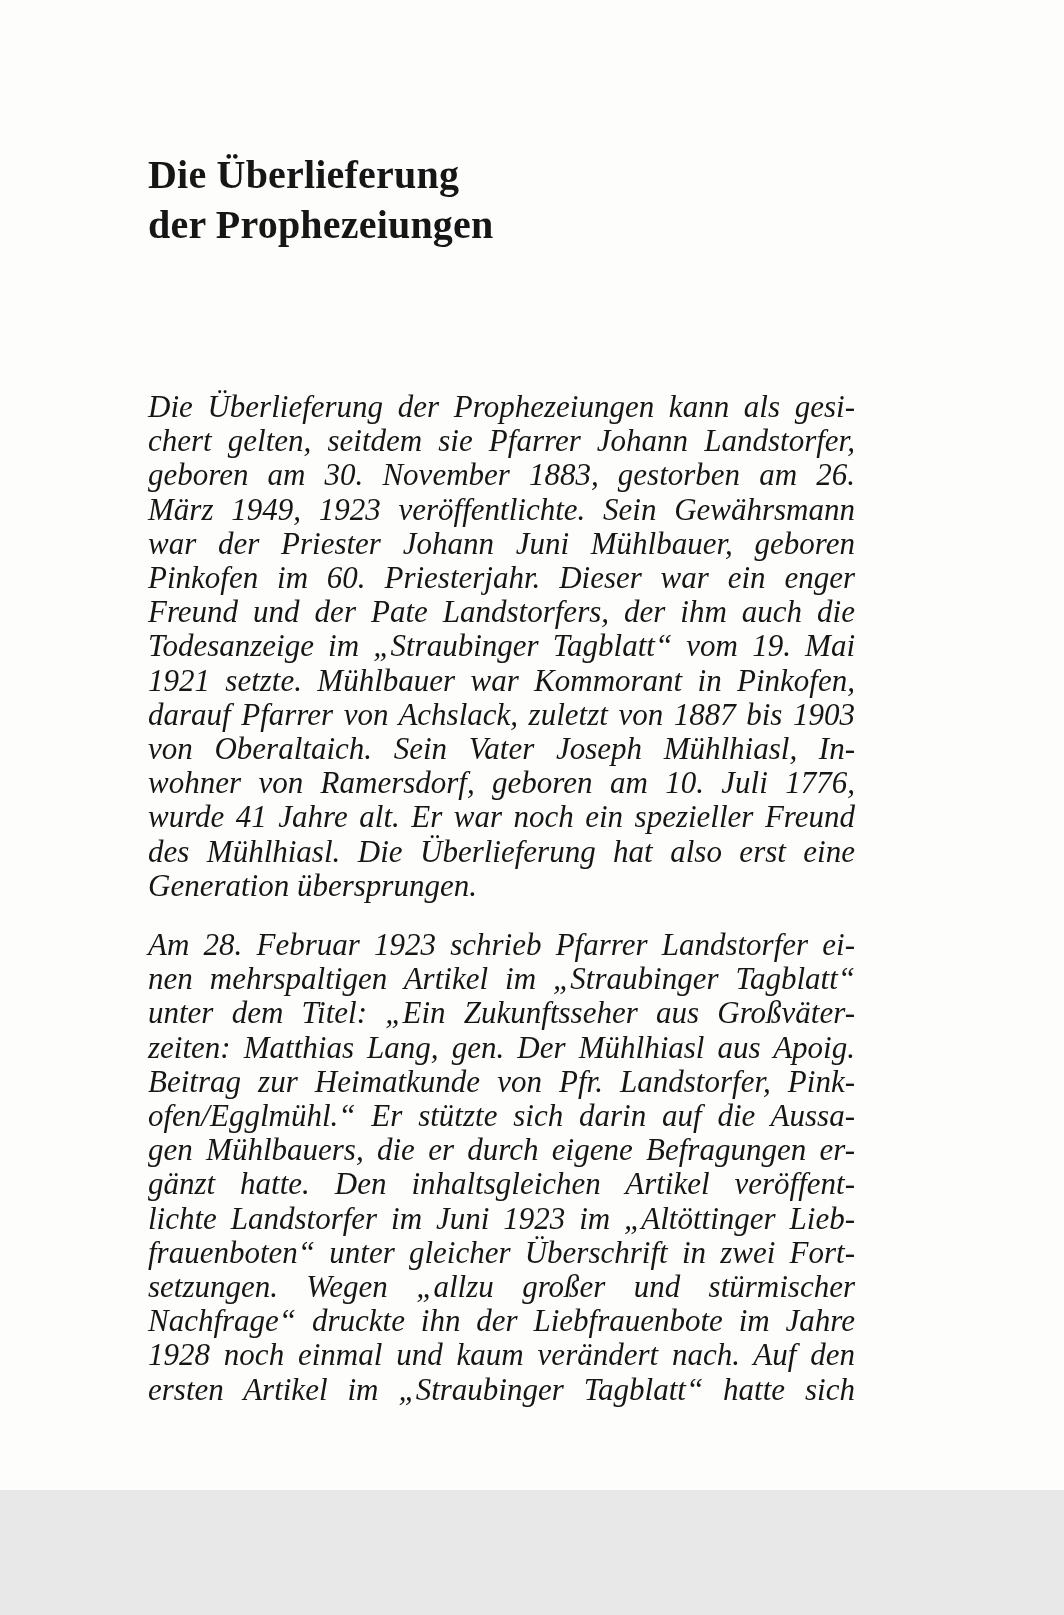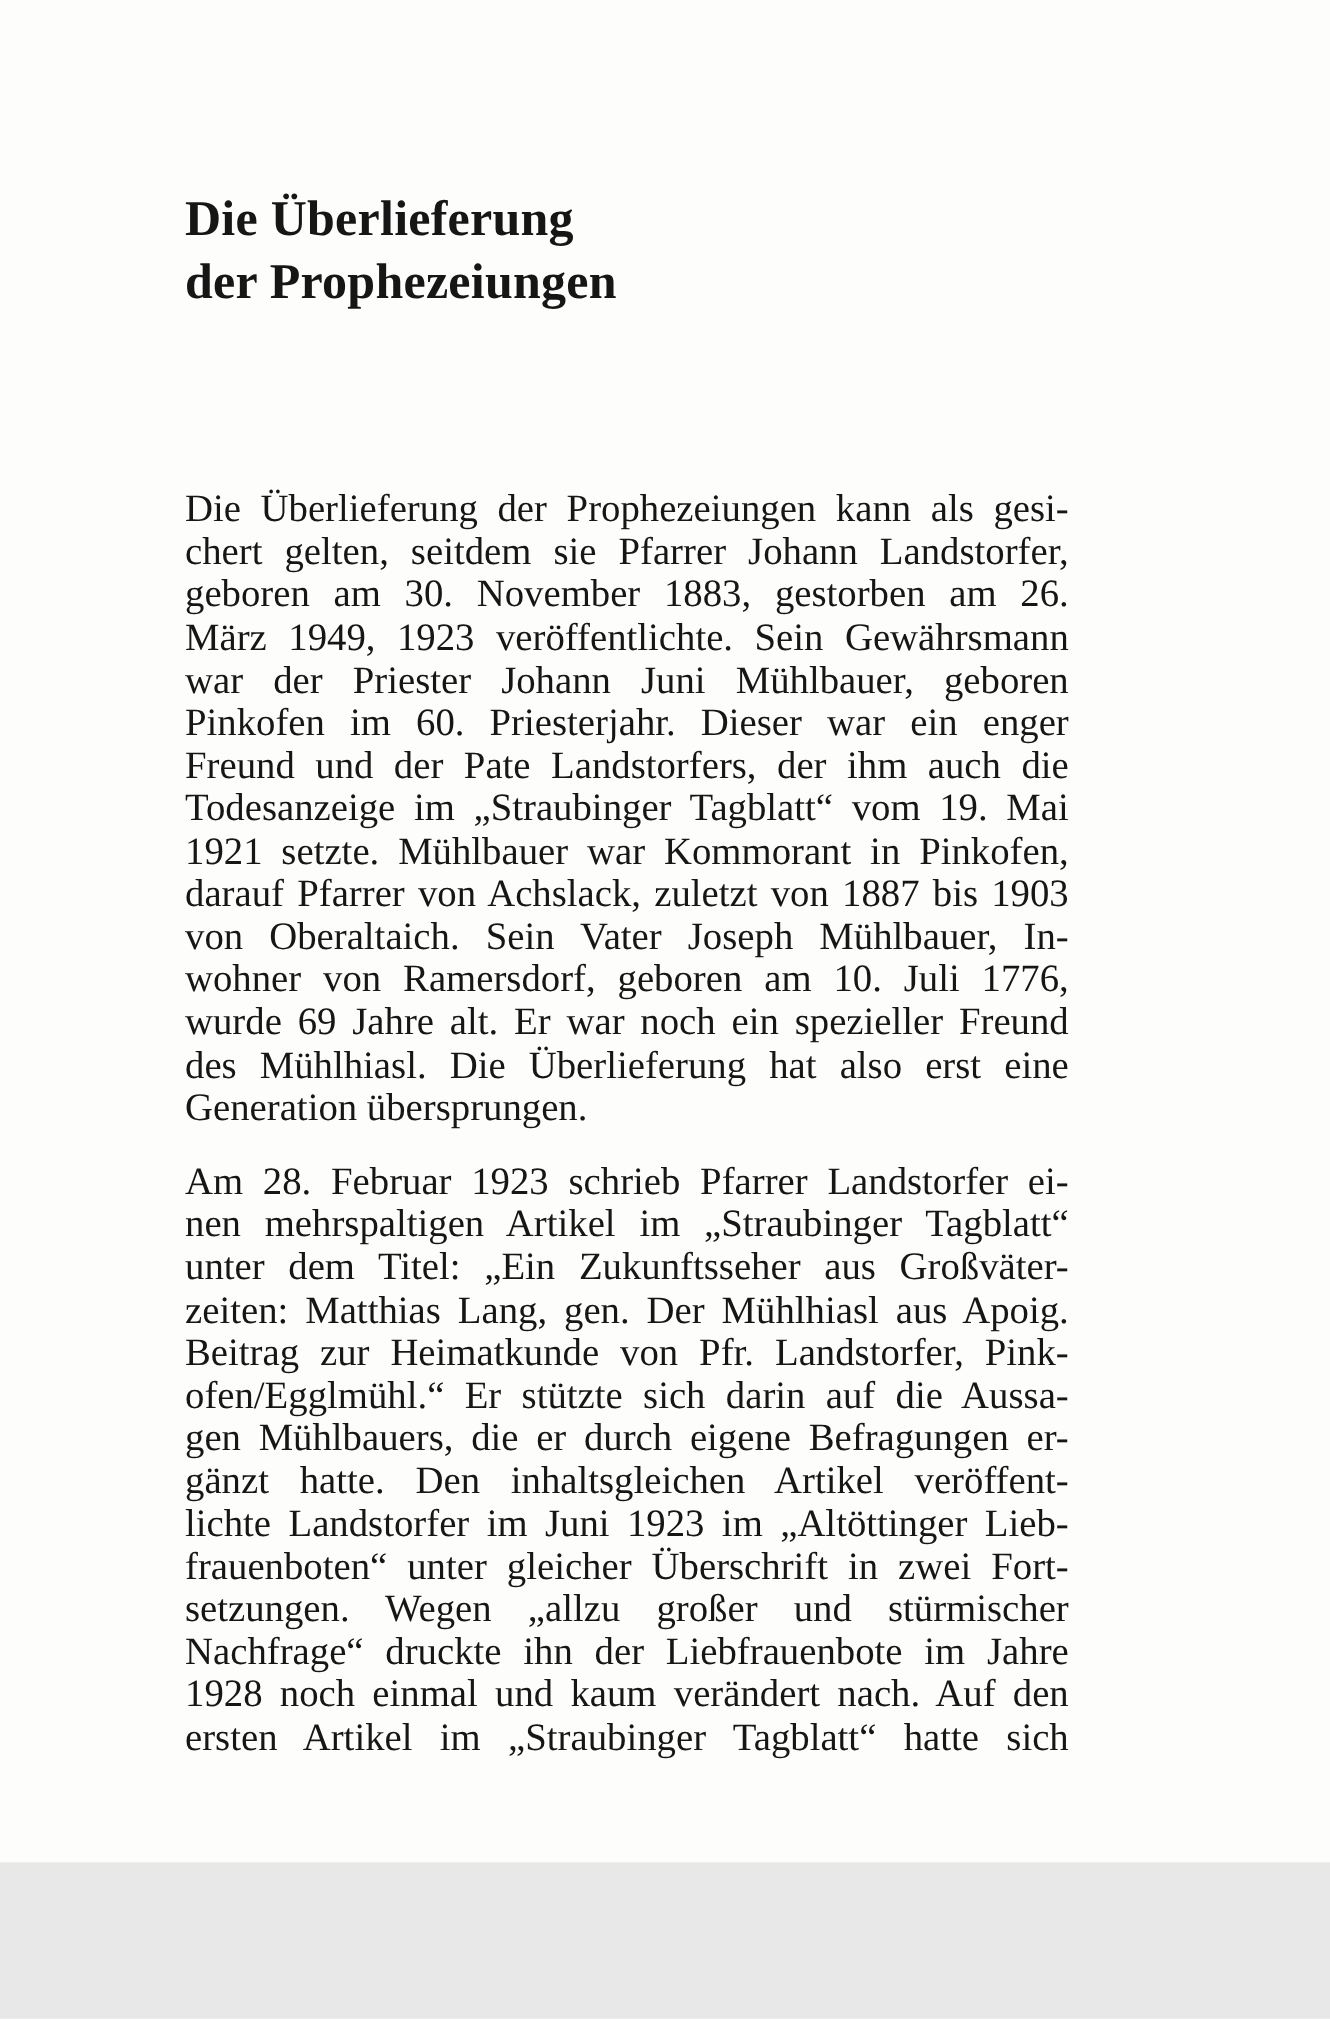--- a/index.html
+++ b/index.html
@@ -35,20 +35,21 @@
     margin-top: 140px;
     font-size: 31px;
     line-height: 34.2px;
   }
   .paragraph { margin: 0; }
   .paragraph + .paragraph { margin-top: 25px; }
   .text-line {
     text-align: justify;
     text-align-last: justify;
     white-space: normal;
+    font-style: italic;
   }
   .last-line {
     text-align: left;
     text-align-last: left;
   }
   .page-number {
     position: absolute;
     top: 1528px;
     right: 209px;
     font-size: 30px;
@@ -74,23 +75,23 @@
             <div class="text-line">Die Überlieferung der Prophezeiungen kann als gesi-</div>
             <div class="text-line">chert gelten, seitdem sie Pfarrer Johann Landstorfer,</div>
             <div class="text-line">geboren am 30. November 1883, gestorben am 26.</div>
             <div class="text-line">März 1949, 1923 veröffentlichte. Sein Gewährsmann</div>
             <div class="text-line">war der Priester Johann Juni Mühlbauer, geboren</div>
             <div class="text-line">Pinkofen im 60. Priesterjahr. Dieser war ein enger</div>
             <div class="text-line">Freund und der Pate Landstorfers, der ihm auch die</div>
             <div class="text-line">Todesanzeige im „Straubinger Tagblatt“ vom 19. Mai</div>
             <div class="text-line">1921 setzte. Mühlbauer war Kommorant in Pinkofen,</div>
             <div class="text-line">darauf Pfarrer von Achslack, zuletzt von 1887 bis 1903</div>
-            <div class="text-line">von Oberaltaich. Sein Vater Joseph Mühlbauer, In-</div>
+            <div class="text-line">von Oberaltaich. Sein Vater Joseph Mühlhiasl, In-</div>
             <div class="text-line">wohner von Ramersdorf, geboren am 10. Juli 1776,</div>
-            <div class="text-line">wurde 69 Jahre alt. Er war noch ein spezieller Freund</div>
+            <div class="text-line">wurde 41 Jahre alt. Er war noch ein spezieller Freund</div>
             <div class="text-line">des Mühlhiasl. Die Überlieferung hat also erst eine</div>
           </div>
         <div class="text-line last-line">Generation übersprungen.</div>
       </div>
 
       <div class="paragraph">
         <div>
             <div class="text-line">Am 28. Februar 1923 schrieb Pfarrer Landstorfer ei-</div>
             <div class="text-line">nen mehrspaltigen Artikel im „Straubinger Tagblatt“</div>
             <div class="text-line">unter dem Titel: „Ein Zukunftsseher aus Großväter-</div>

